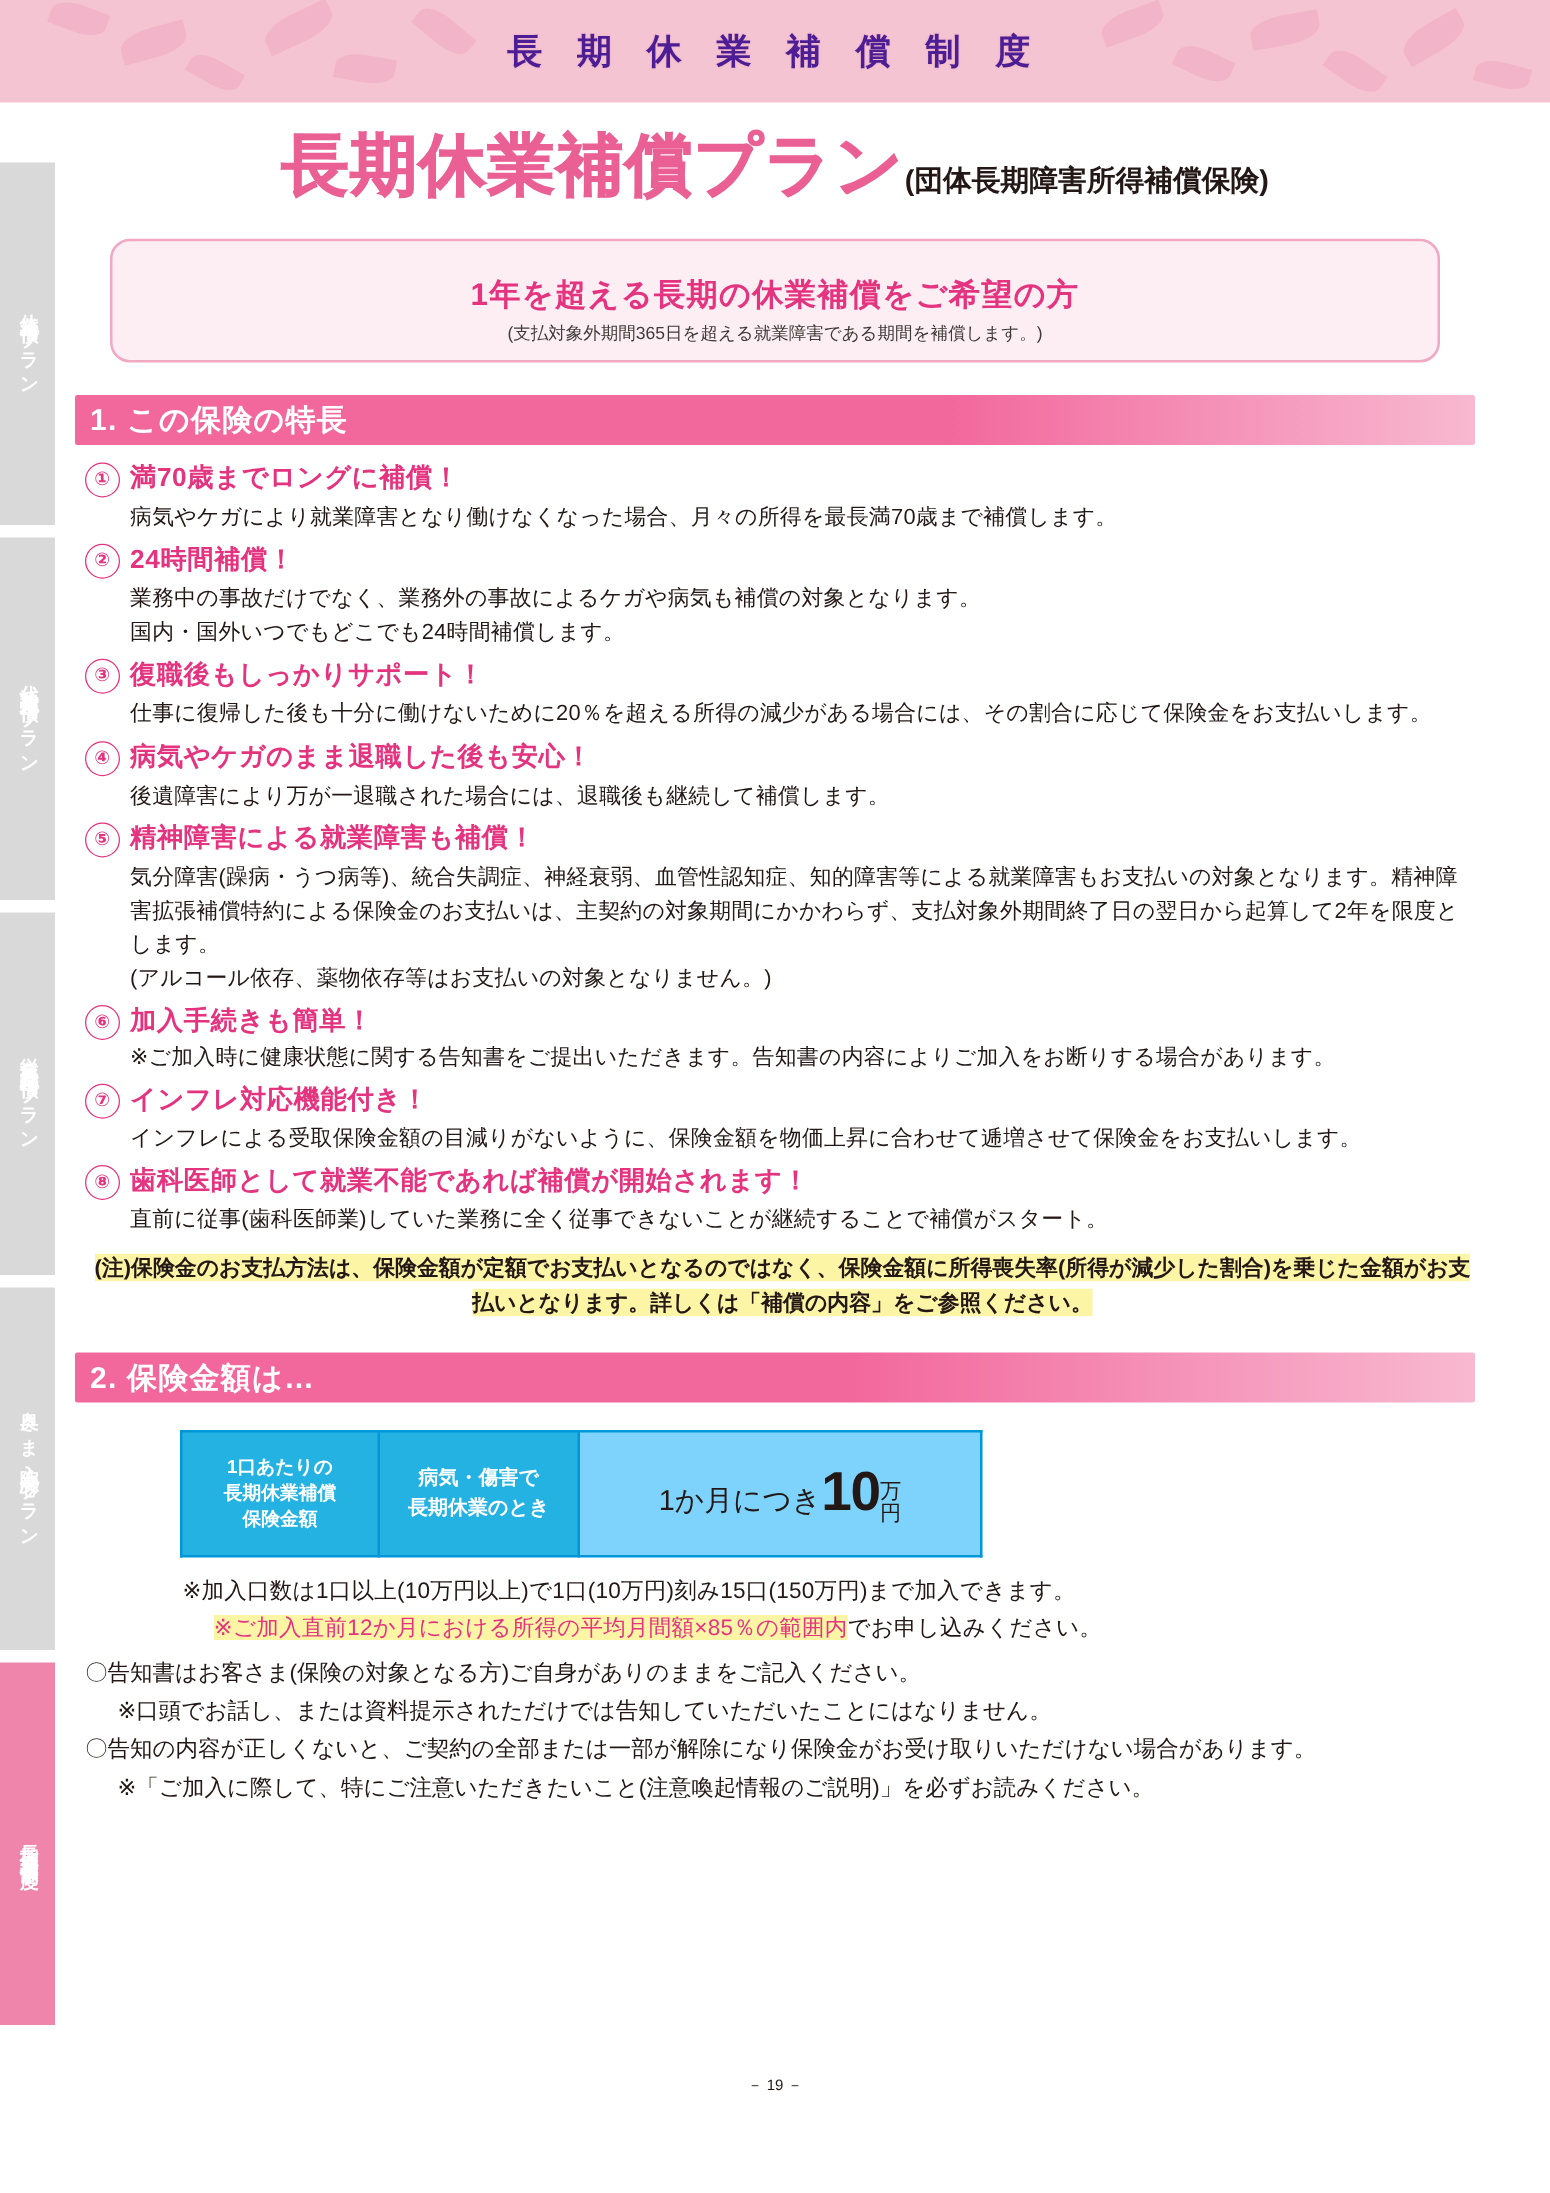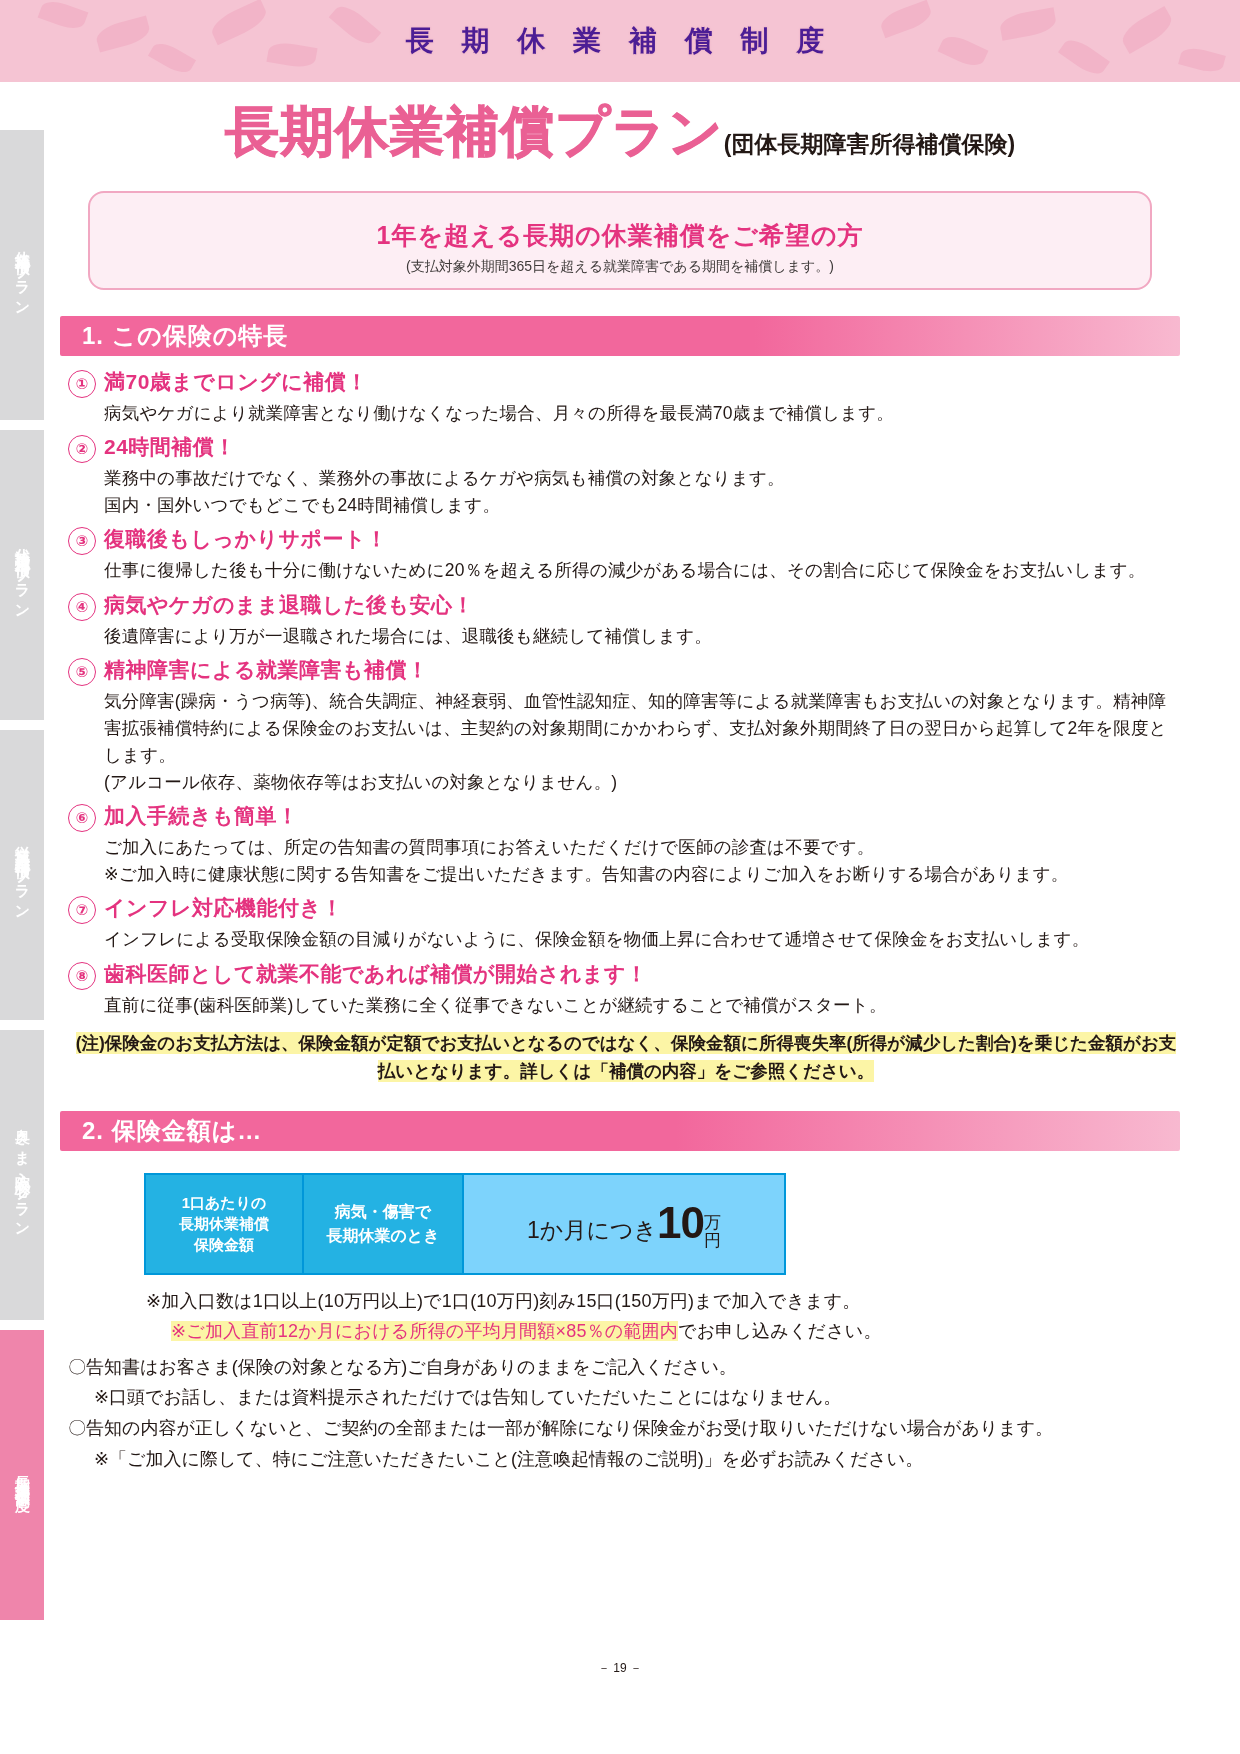--- a/index.html
+++ b/index.html
@@ -81,21 +81,21 @@
     font-size:14px;color:#3e3a39;margin-top:6px;
   }
 
   
   .sec-bar{
     margin-top:26px;
     height:40px;
     background:linear-gradient(to right,#f2679c 0%, #f2679c 62%, #f8b9d0 100%);
     border-radius:2px;
     display:flex;align-items:center;
-    padding-left:22px;
+    padding-left:12px;
     color:#ffffff;font-size:24px;font-weight:bold;letter-spacing:1px;
   }
   .sec-bar.second{
     background:linear-gradient(to right,#f2679c 0%, #f2679c 55%, #f8b9d0 100%);
   }
 
   
   .features{ margin-top:12px; padding-left:8px;}
   .feat{ margin-bottom:6px; }
   .feat-title{
@@ -267,21 +267,20 @@
       </div>
       <div class="feat-body">気分障害(躁病・うつ病等)、統合失調症、神経衰弱、血管性認知症、知的障害等による就業障害もお支払いの対象となります。精神障害拡張補償特約による保険金のお支払いは、主契約の対象期間にかかわらず、支払対象外期間終了日の翌日から起算して2年を限度とします。</div>
       <div class="feat-body smallnote" style="margin-top:0">(アルコール依存、薬物依存等はお支払いの対象となりません。)</div>
     </div>
 
     <div class="feat">
       <div class="feat-title">
         <span class="num">⑥</span>
         <span>加入手続きも簡単！</span>
       </div>
-      <div class="feat-body">ご加入にあたっては、所定の告知書の質問事項にお答えいただくだけで医師の診査は不要です。</div>
       <div class="feat-body" style="margin-top:0">※ご加入時に健康状態に関する告知書をご提出いただきます。告知書の内容によりご加入をお断りする場合があります。</div>
     </div>
 
     <div class="feat">
       <div class="feat-title">
         <span class="num">⑦</span>
         <span>インフレ対応機能付き！</span>
       </div>
       <div class="feat-body">インフレによる受取保険金額の目減りがないように、保険金額を物価上昇に合わせて逓増させて保険金をお支払いします。</div>
     </div>

